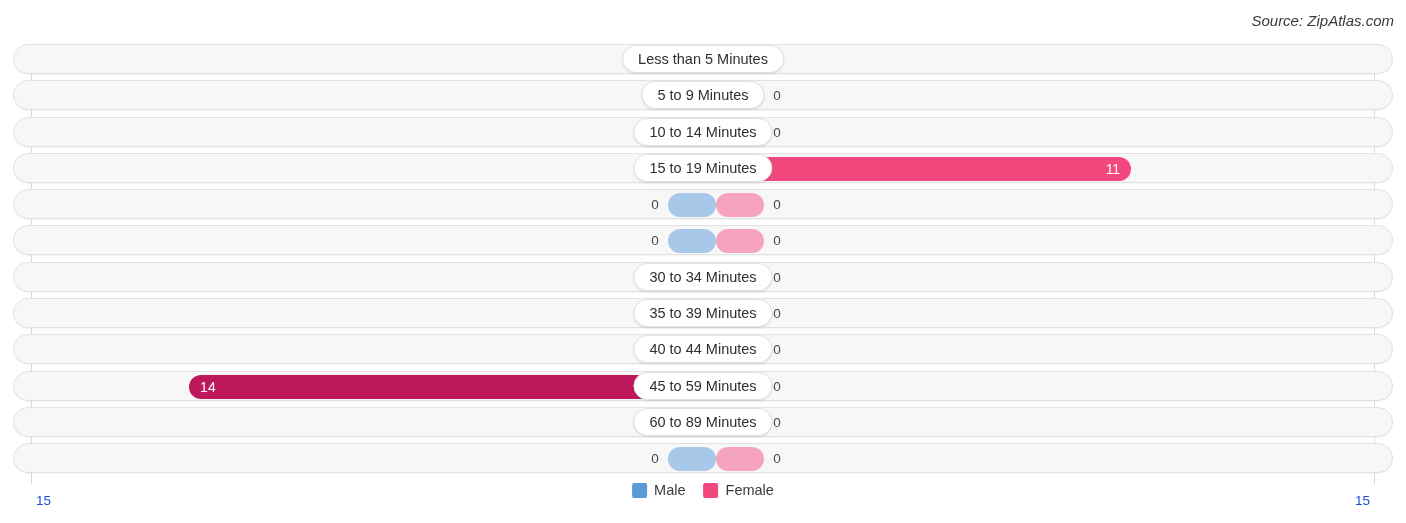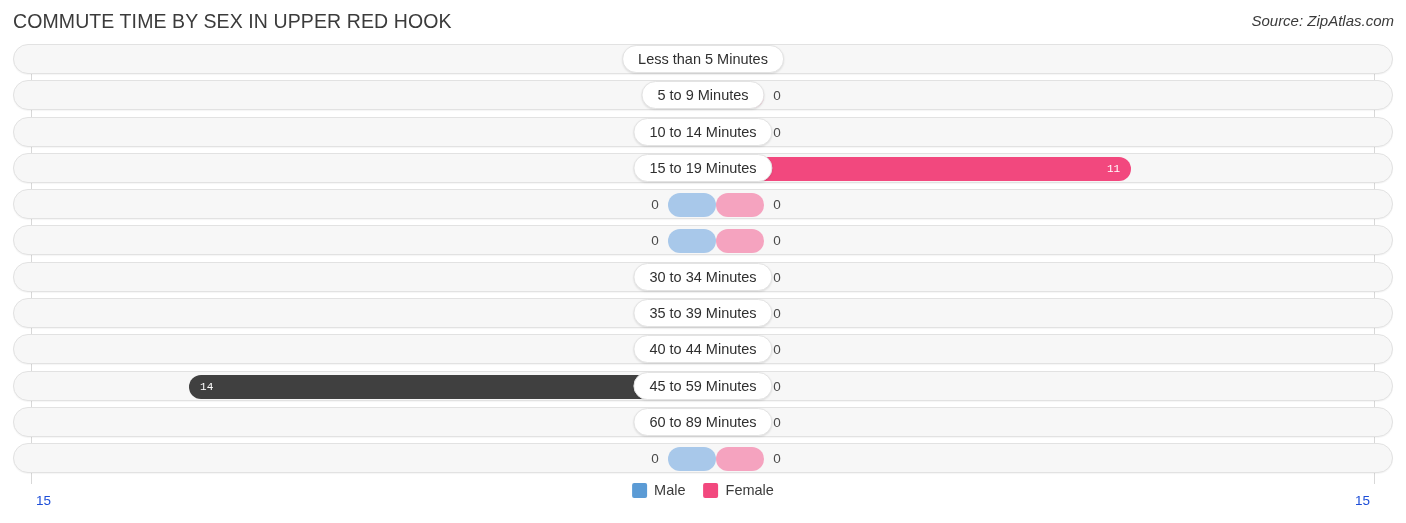--- a/index.html
+++ b/index.html
@@ -78,31 +78,30 @@
 
   
   .bar {
     position: absolute;
     top: 3px;
     height: 24px;
     border-radius: 12px;
   }
   .bar.male   { background: #a8c8ea; }
   .bar.female { background: #f5a3bf; }
-  .bar.male.filled   { background: #404040; }
+  .bar.male.filled   { background: #be185d; }
   .bar.female.filled { background: #f2487e; }
 
   .bar-value {
     position: absolute;
     top: 50%;
     transform: translateY(-50%);
-    font-size: 11px;
+    font-size: 14px;
     color: #ffffff;
     white-space: nowrap;
-    font-family: Liberation Mono, monospace;
   }
   .bar.male .bar-value   { left: 11px; }
   .bar.female .bar-value { right: 11px; }
 
   
   .zero-label {
     position: absolute;
     top: 50%;
     transform: translateY(-50%);
     font-size: 13.5px;
@@ -170,21 +169,20 @@
   .legend-swatch.female { background: #f2487e; }
   .legend-label {
     font-size: 14.5px;
     color: #3b3b3b;
   }
 </style>
 </head>
 <body>
 
 <div class="header">
-  <div class="chart-title">COMMUTE TIME BY SEX IN UPPER RED HOOK</div>
   <div class="source">Source: ZipAtlas.com</div>
 </div>
 
 <div class="plot">
   <div class="gridline left"></div>
   <div class="gridline right"></div>
   <div class="rows" id="rows">
       <div class="row">
         <div class="bar male" style="right: 49.05%; width: 3.5%;"></div>
         <span class="zero-label left" style="right: 49.05%; margin-right: calc(3.5% + 9px);">0</span>

